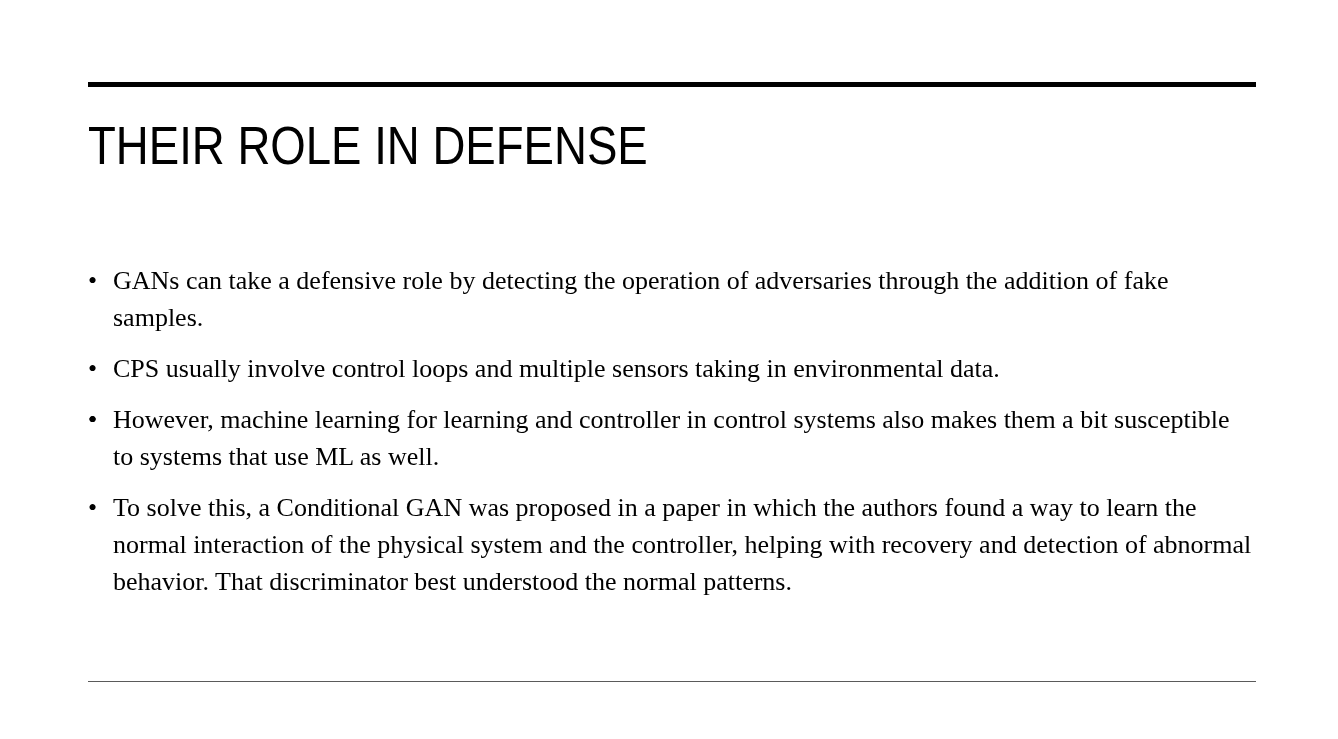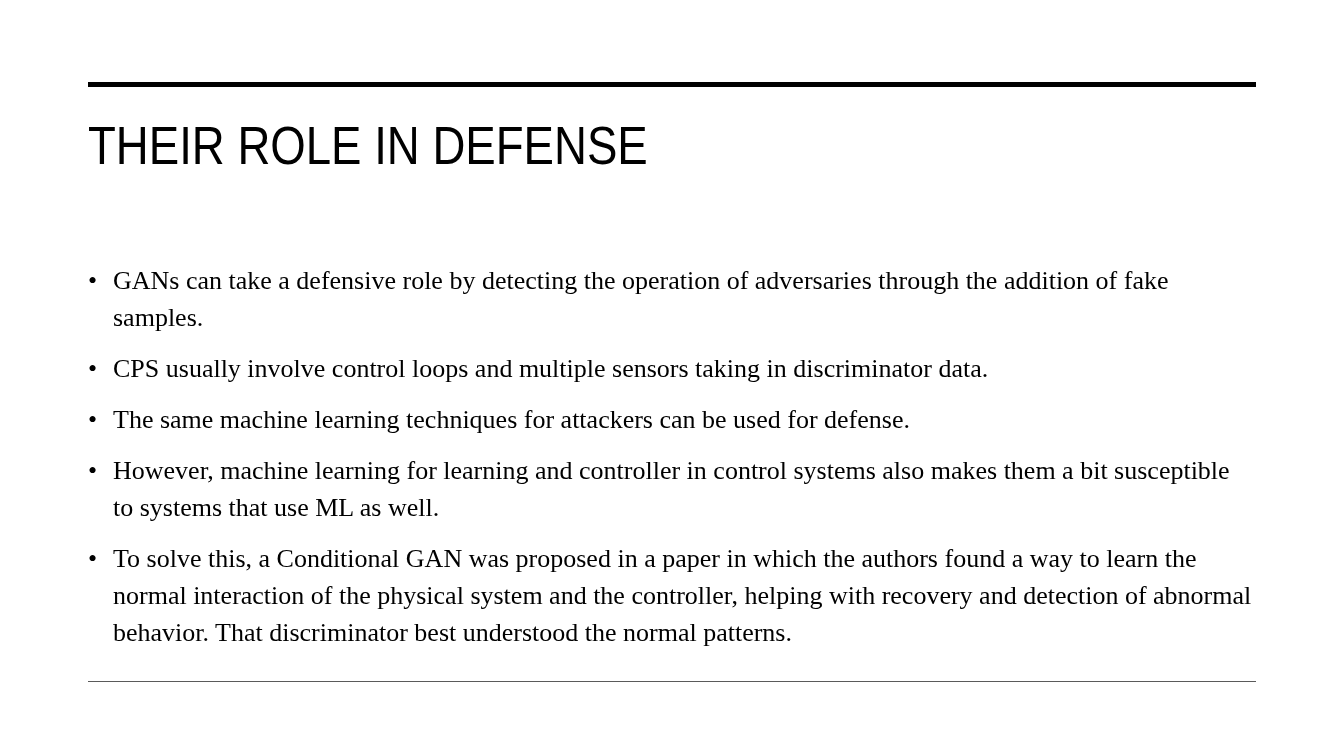--- a/index.html
+++ b/index.html
@@ -85,25 +85,24 @@
 
   <h1 class="title">THEIR ROLE IN DEFENSE</h1>
 
   <ul class="bullets">
     <li class="bullet">
       <span class="bullet-marker">•</span>
       <span>GANs can take a defensive role by detecting the operation of adversaries through the addition of fake samples.</span>
     </li>
     <li class="bullet">
       <span class="bullet-marker">•</span>
-      <span>CPS usually involve control loops and multiple sensors taking in discriminator data.</span>
+      <span>CPS usually involve control loops and multiple sensors taking in environmental data.</span>
     </li>
     <li class="bullet">
       <span class="bullet-marker">•</span>
-      <span>The same machine learning techniques for attackers can be used for defense.</span>
     </li>
     <li class="bullet">
       <span class="bullet-marker">•</span>
       <span>However, machine learning for learning and controller in control systems also makes them a bit susceptible to systems that use ML as well.</span>
     </li>
     <li class="bullet">
       <span class="bullet-marker">•</span>
       <span>To solve this, a Conditional GAN was proposed in a paper in which the authors found a way to learn the normal interaction of the physical system and the controller, helping with recovery and detection of abnormal behavior. That discriminator best understood the normal patterns.</span>
     </li>
   </ul>

